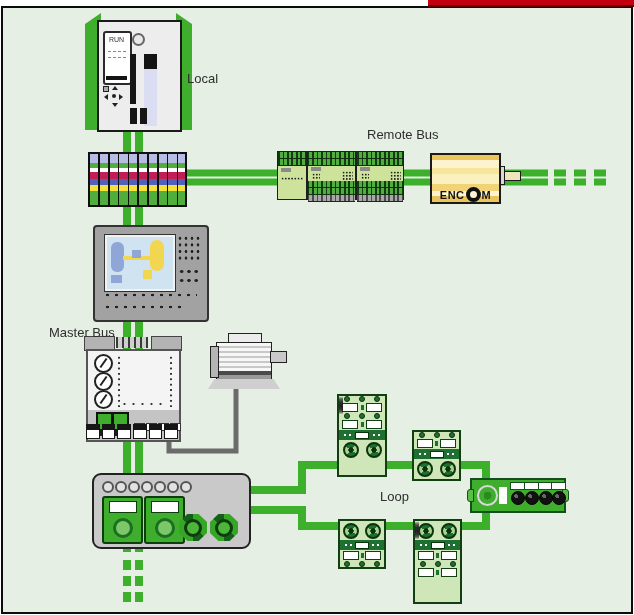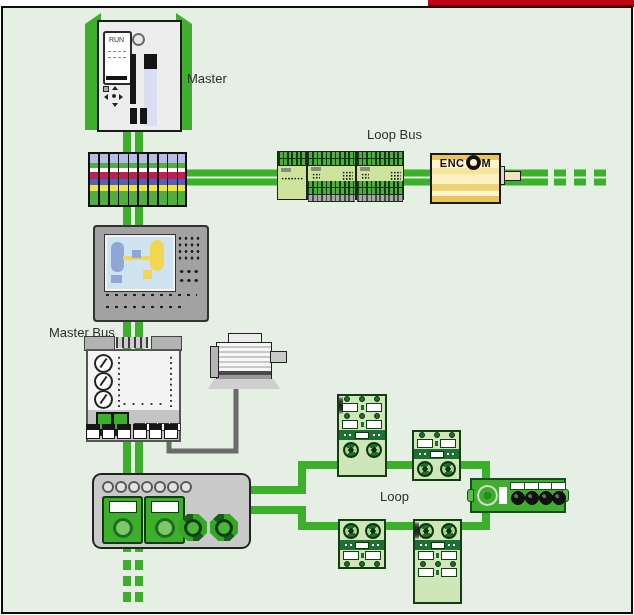--- a/index.html
+++ b/index.html
@@ -53,21 +53,21 @@
           border-bottom:1px solid #0f2f0f;}
   .istrip.gray{background:repeating-linear-gradient(90deg,#4a4a4a 0 1.5px,#a8a8a8 1.5px 4.5px);}
   .ilabel{position:absolute;background:#8a8a8a;width:10px;height:4px;}
   .idots{position:absolute;background-image:radial-gradient(circle,#1d1d1d 0.8px,transparent 1px);
          background-size:3.2px 3.2px;}
 
   
   .encom{left:430px;top:153px;width:67px;height:47px;border:2px solid #1a1a1a;
     background:linear-gradient(180deg,#eac55c 0 5px,#fdf3cf 5px 13px,#f6e59b 13px 19px,#fbf0c0 19px 29px,
                #f0d375 29px 36px,#fdf3cf 36px 41px,#eac55c 41px 47px);
-    display:flex;align-items:flex-start;justify-content:center;z-index:3;}
+    display:flex;align-items:flex-end;justify-content:center;z-index:3;}
   .encom .brand{font-weight:bold;font-size:11px;color:#111;letter-spacing:0.5px;}
   .enc-ring{display:inline-block;width:7px;height:7px;border:4px solid #111;border-radius:50%;
             vertical-align:-3px;margin:0 1px;background:#fdf3cf;}
   .enc-flange{left:497px;top:166px;width:6px;height:17px;background:#d8d8d8;border:1px solid #1a1a1a;z-index:3;}
   .enc-shaft{left:504px;top:171px;width:15px;height:8px;background:#efe5bd;border:1px solid #1a1a1a;z-index:2;}
 
   
   .hmi{left:93px;top:225px;width:112px;height:93px;background:#a2a2a2;border:2px solid #333;border-radius:4px;}
   .screen{left:9px;top:7px;width:66px;height:52px;background:#f2f2f2;border:1px solid #333;padding:2px;}
   .scr-in{position:relative;width:100%;height:100%;background:#cfe3f0;overflow:hidden;}
@@ -457,19 +457,19 @@
     <span class="portgrp" style="left:66px">
         <i class="ptag"></i>
         <i class="port"></i>
       </span>
     <span class="portgrp" style="left:79px">
         <i class="ptag"></i>
         <i class="port"></i>
       </span>
   </div>
 
-  <div class="lbl" style="left:187px;top:71px">Master</div>
-  <div class="lbl" style="left:367px;top:127px">Loop Bus</div>
+  <div class="lbl" style="left:187px;top:71px">Local</div>
+  <div class="lbl" style="left:367px;top:127px">Remote Bus</div>
   <div class="lbl" style="left:49px;top:325px">Master Bus</div>
   <div class="lbl" style="left:380px;top:489px">Loop</div>
 
   <div class="abs accentbar"></div>
 </div>
 
 </body></html>

